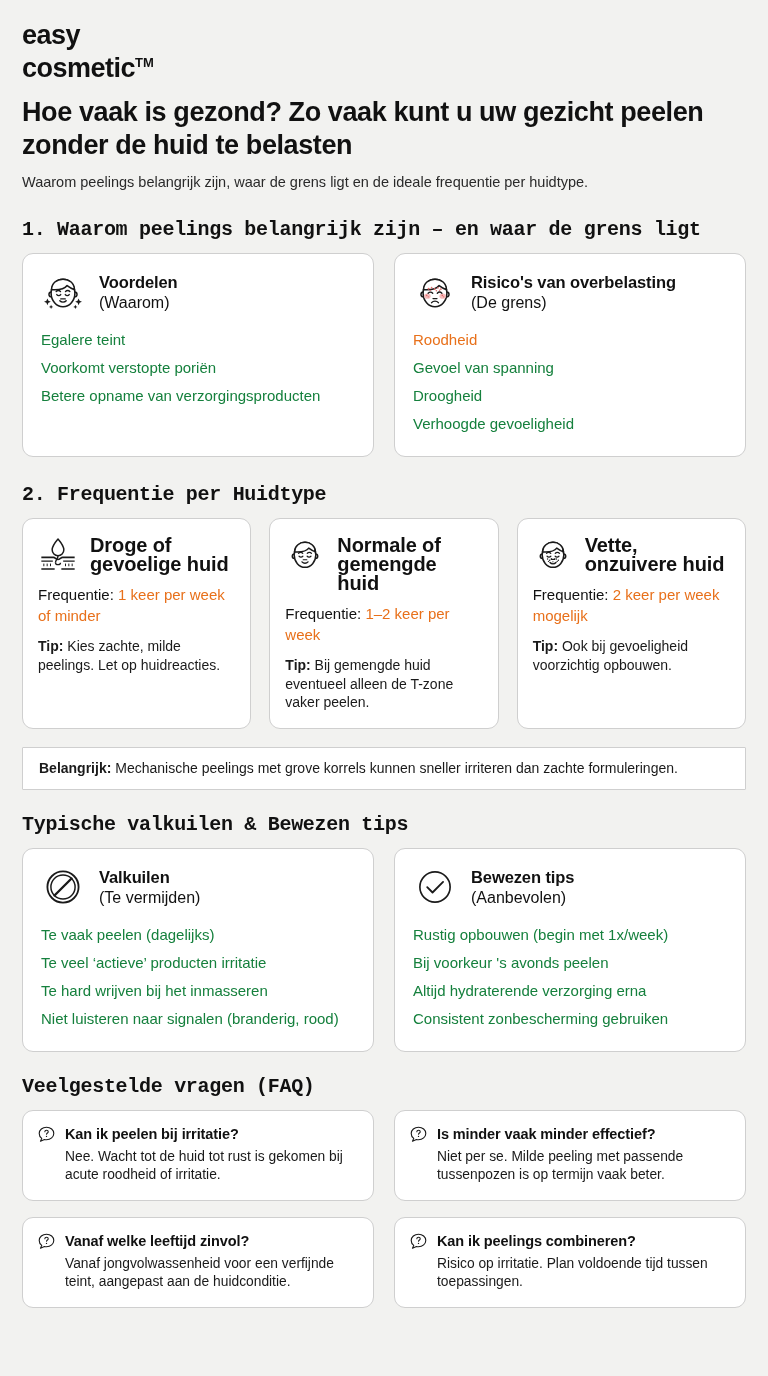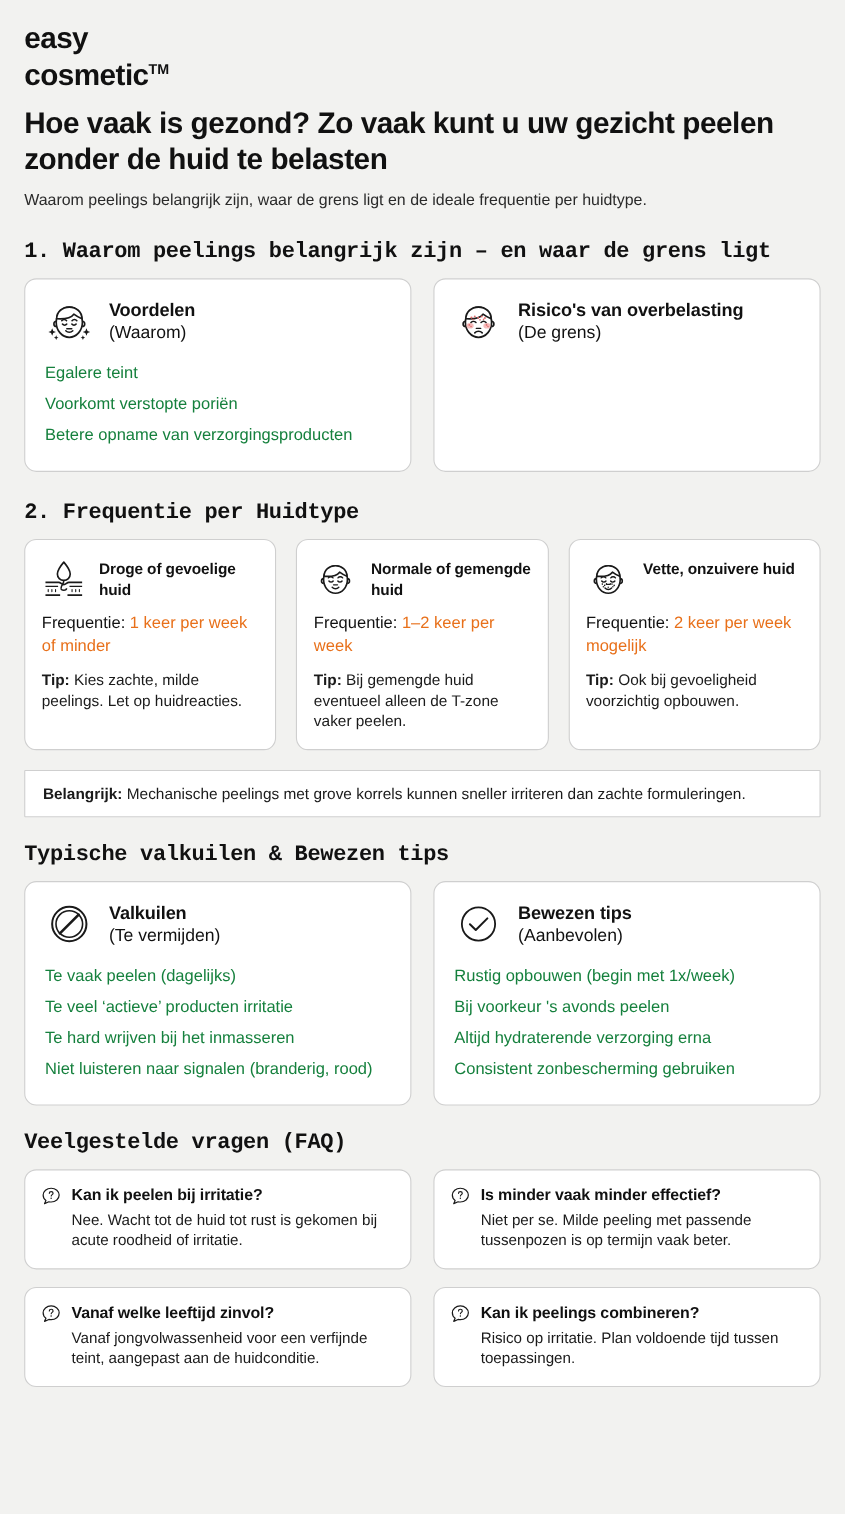--- a/index.html
+++ b/index.html
@@ -112,21 +112,21 @@
   .row3 { display: flex; gap: 18px; align-items: stretch; }
   .fcard {
     background: #ffffff;
     border: 1px solid #cfcfcf;
     border-radius: 11px;
     padding: 15px 15px 16px 15px;
     flex: 1 1 0;
   }
   .fcard .card-head { gap: 12px; margin-bottom: 10px; }
   .fcard .card-ico { width: 40px; height: 40px; }
-  .fcard .card-title { font-size: 14px; line-height: 19px; }
+  .fcard .card-title { font-size: 20px; line-height: 19px; }
   .freq {
     font-size: 15px;
     line-height: 21px;
     color: #111;
     margin-bottom: 11px;
   }
   .freq .val { color: #e8701a; font-weight: normal; }
   .tip {
     font-size: 14px;
     line-height: 18.5px;
@@ -252,20 +252,26 @@
           <path d="M16.5 25.3c1.4-1.4 3.6-1.4 5 0" fill="none" stroke="#1a1a1a" stroke-width="1.5" stroke-linecap="round"></path>
           <path d="M26.5 25.3c1.4-1.4 3.6-1.4 5 0" fill="none" stroke="#1a1a1a" stroke-width="1.5" stroke-linecap="round"></path>
           <path d="M21.8 31.2h4.4" fill="none" stroke="#1a1a1a" stroke-width="1.3" stroke-linecap="round"></path>
           <path d="M20.3 35.6c1.9-2.2 5.5-2.2 7.4 0" fill="none" stroke="#1a1a1a" stroke-width="1.6" stroke-linecap="round"></path>
         </svg>
         <div class="card-title-wrap">
           <div class="card-title">Risico's van overbelasting</div>
           <div class="card-sub">(De grens)</div>
         </div>
       </div>
+      <ul class="bullets">
+        <li class="accent">Roodheid</li>
+        <li>Gevoel van spanning</li>
+        <li>Droogheid</li>
+        <li>Verhoogde gevoeligheid</li>
+      </ul>
     </div>
   </div>
 
   <h2 class="sec-head">2. Frequentie per Huidtype</h2>
   <div class="row3">
 
     <div class="fcard">
       <div class="card-head">
         <svg class="card-ico" viewBox="0 0 48 48">
           <path d="M24 6c0 0-7 8.2-7 13a7 7 0 0014 0c0-4.8-7-13-7-13z" fill="#fff" stroke="#1a1a1a" stroke-width="1.8" stroke-linejoin="round"></path>

